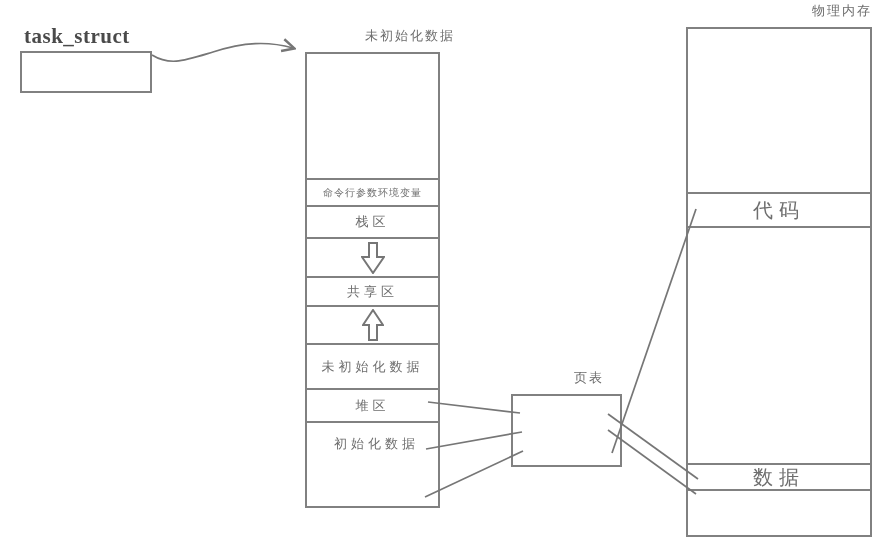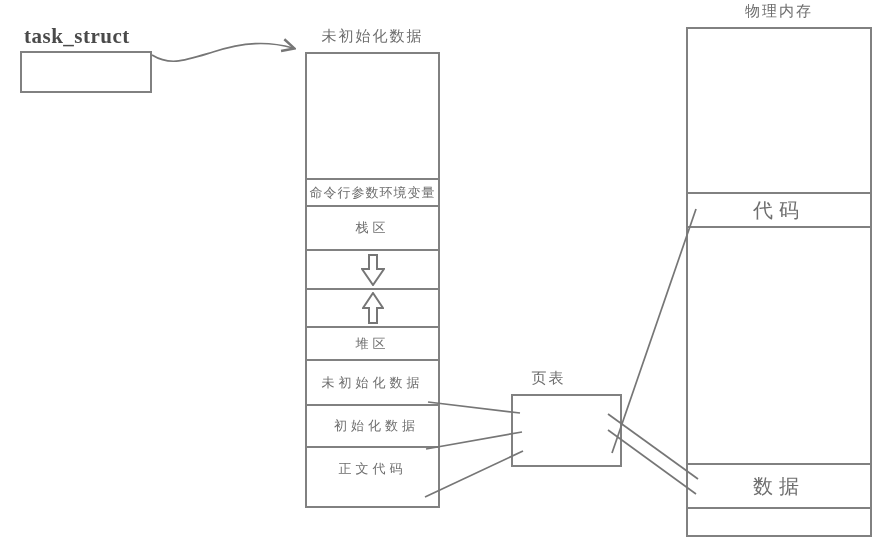--- a/index.html
+++ b/index.html
@@ -17,23 +17,23 @@
   }
   .box {
     position: absolute;
     border: 2px solid #818181;
     box-sizing: border-box;
     background: #ffffff;
   }
   .title {
     position: absolute;
     color: #6e6e6e;
-    font-size: 15px;
+    font-size: 13px;
     letter-spacing: 2px;
-    text-align: center;
+    text-align: right;
     white-space: nowrap;
   }
   .task-label {
     position: absolute;
     left: 24px;
     top: 24px;
     color: #4a4a4a;
     font-family: "Liberation Serif", serif;
     font-weight: bold;
     font-size: 21px;
@@ -54,40 +54,40 @@
     display: flex;
     align-items: center;
     justify-content: center;
     color: #6e6e6e;
     font-size: 13px;
     letter-spacing: 4px;
     white-space: nowrap;
     overflow: hidden;
   }
   .seg:last-child { border-bottom: none; }
-  .seg.tight { letter-spacing: 1px; font-size: 13px; font-family: Liberation Mono, monospace; }
+  .seg.tight { letter-spacing: 1px; font-size: 10px; font-family: Liberation Mono, monospace; }
   .seg.big   { font-size: 20px; letter-spacing: 6px; }
 
   
   .as-s0 { height: 126px; }
   .as-s1 { height: 27px; }
-  .as-s2 { height: 44px; }
+  .as-s2 { height: 32px; }
   .as-s3 { height: 39px; }
   .as-s4 { height: 29px; }
   .as-s5 { height: 38px; }
   .as-s6 { height: 33px; }
   .as-s7 { height: 45px; }
   .as-s8 { height: 42px; padding-left: 8px; }
   .as-s9 { height: 41px; }
 
   
   .pm-s0 { height: 165px; }
   .pm-s1 { height: 34px; }
   .pm-s2 { height: 237px; }
-  .pm-s3 { height: 44px; }
+  .pm-s3 { height: 26px; }
   .pm-s4 { height: 32px; }
 
   .overlay {
     position: absolute;
     left: 0; top: 0;
     width: 884px;
     height: 544px;
     pointer-events: none;
   }
   .block-arrow { display: block; }
@@ -103,29 +103,29 @@
   <div class="title as-title">未初始化数据</div>
   <div class="box as-box">
     <div class="seg as-s0"></div>
     <div class="seg as-s1 tight">命令行参数环境变量</div>
     <div class="seg as-s2">栈区</div>
     <div class="seg as-s3">
       <svg class="block-arrow" width="24" height="32" viewBox="0 0 24 32">
         <path d="M 8 1 L 16 1 L 16 15 L 23 15 L 12 31 L 1 15 L 8 15 Z" fill="#ffffff" stroke="#767676" stroke-width="2" stroke-linejoin="miter"></path>
       </svg>
     </div>
+    <div class="seg as-s4">共享区</div>
     <div class="seg as-s5">
       <svg class="block-arrow" width="22" height="32" viewBox="0 0 22 32">
         <path d="M 11 1 L 21 16 L 15 16 L 15 31 L 7 31 L 7 16 L 1 16 Z" fill="#ffffff" stroke="#767676" stroke-width="2" stroke-linejoin="miter"></path>
       </svg>
     </div>
+    <div class="seg as-s7">未初始化数据</div>
     <div class="seg as-s6">堆区</div>
-    <div class="seg as-s7">未初始化数据</div>
     <div class="seg as-s8">初始化数据</div>
-    <div class="seg as-s9">正文代码</div>
   </div>
 
   <div class="title pt-title">页表</div>
   <div class="box pt-box"></div>
 
   <div class="title pm-title">物理内存</div>
   <div class="box pm-box">
     <div class="seg pm-s0"></div>
     <div class="seg pm-s1 big">代码</div>
     <div class="seg pm-s2"></div>

